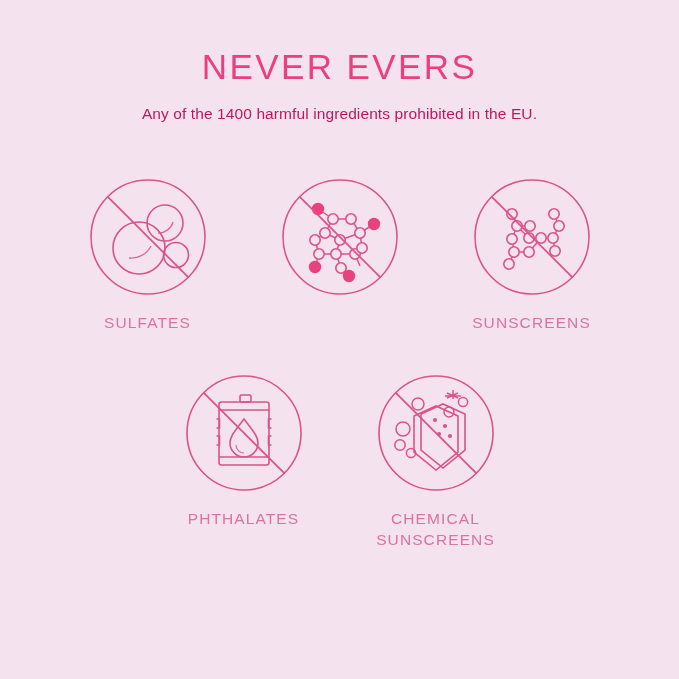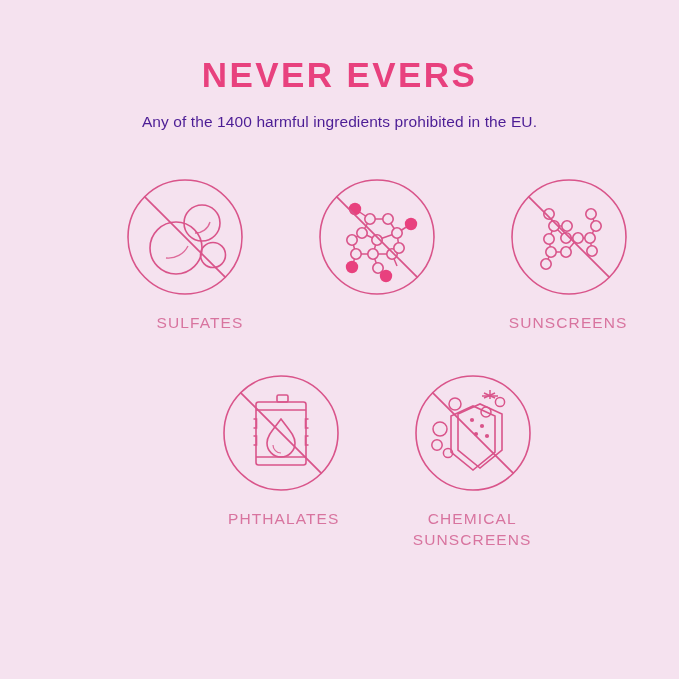--- a/index.html
+++ b/index.html
@@ -19,51 +19,51 @@
     height: 679px;
     background: #f5e2ef;
     box-sizing: border-box;
   }
   .header {
     text-align: center;
     padding-top: 44px;
   }
   .title {
     font-size: 35px;
-    font-weight: bold;
+    font-weight: normal;
     letter-spacing: 2.4px;
     color: #e8417e;
     line-height: 1.1;
-    margin: 12px;
+    margin: 4px;
   }
   .subtitle {
     margin: 18px 0 0 0;
     font-size: 15.5px;
-    color: #4c1d95;
+    color: #be185d;
     letter-spacing: 0.1px;
     font-weight: normal;
   }
   .grid {
     position: absolute;
     left: 0;
     top: 178px;
     width: 679px;
   }
   .row {
     display: flex;
     justify-content: center;
   }
   .row-two {
     margin-top: 41px;
   }
   .cell {
     width: 192px;
     display: flex;
     flex-direction: column;
-    align-items: flex-end;
+    align-items: center;
   }
   .badge {
     width: 118px;
     height: 118px;
   }
   .badge svg {
     display: block;
     width: 118px;
     height: 118px;
   }

